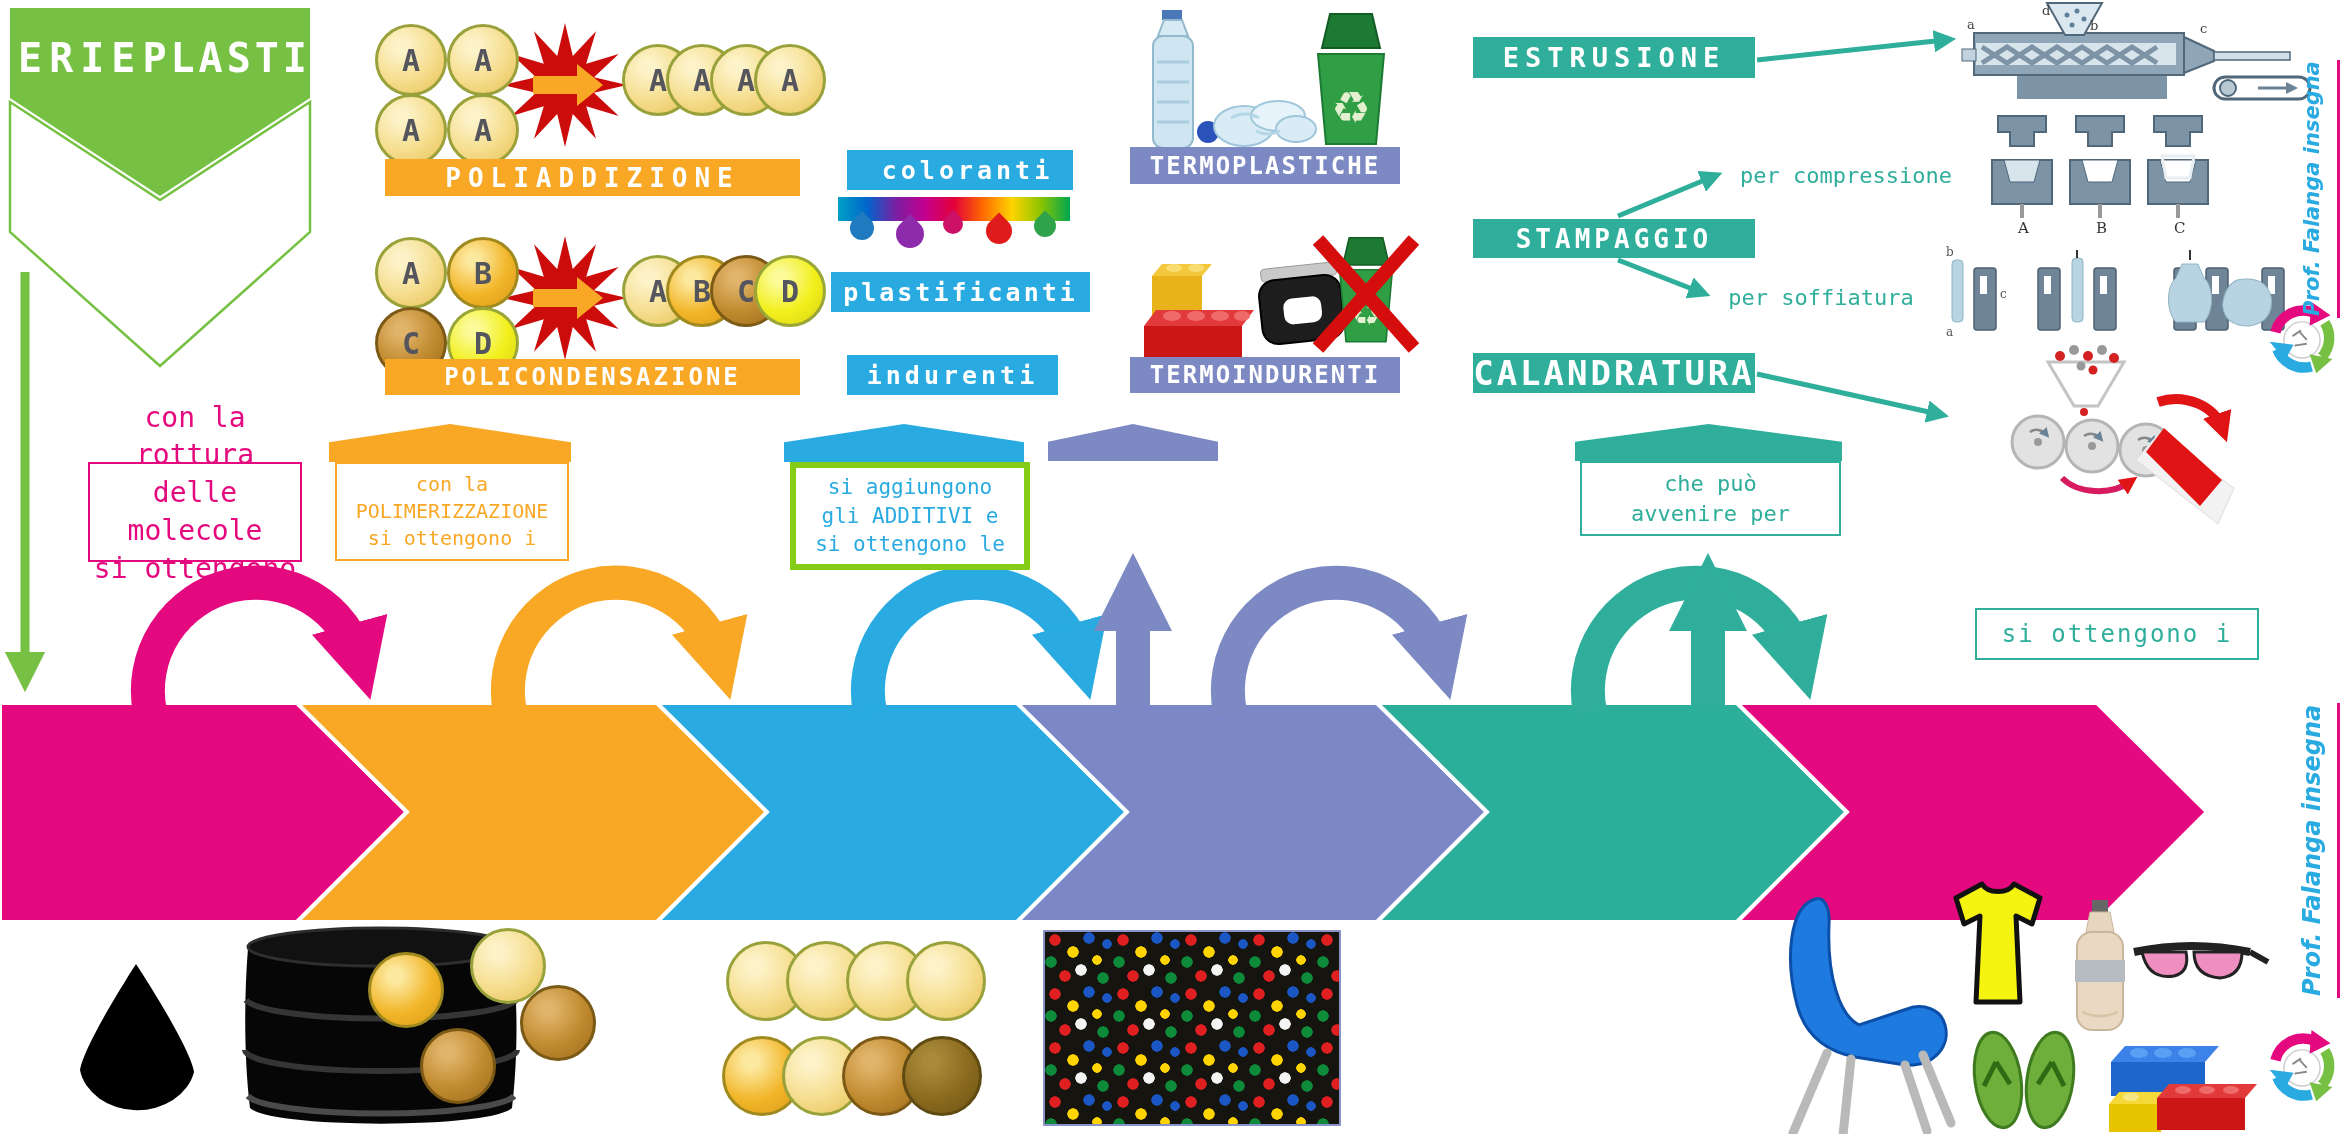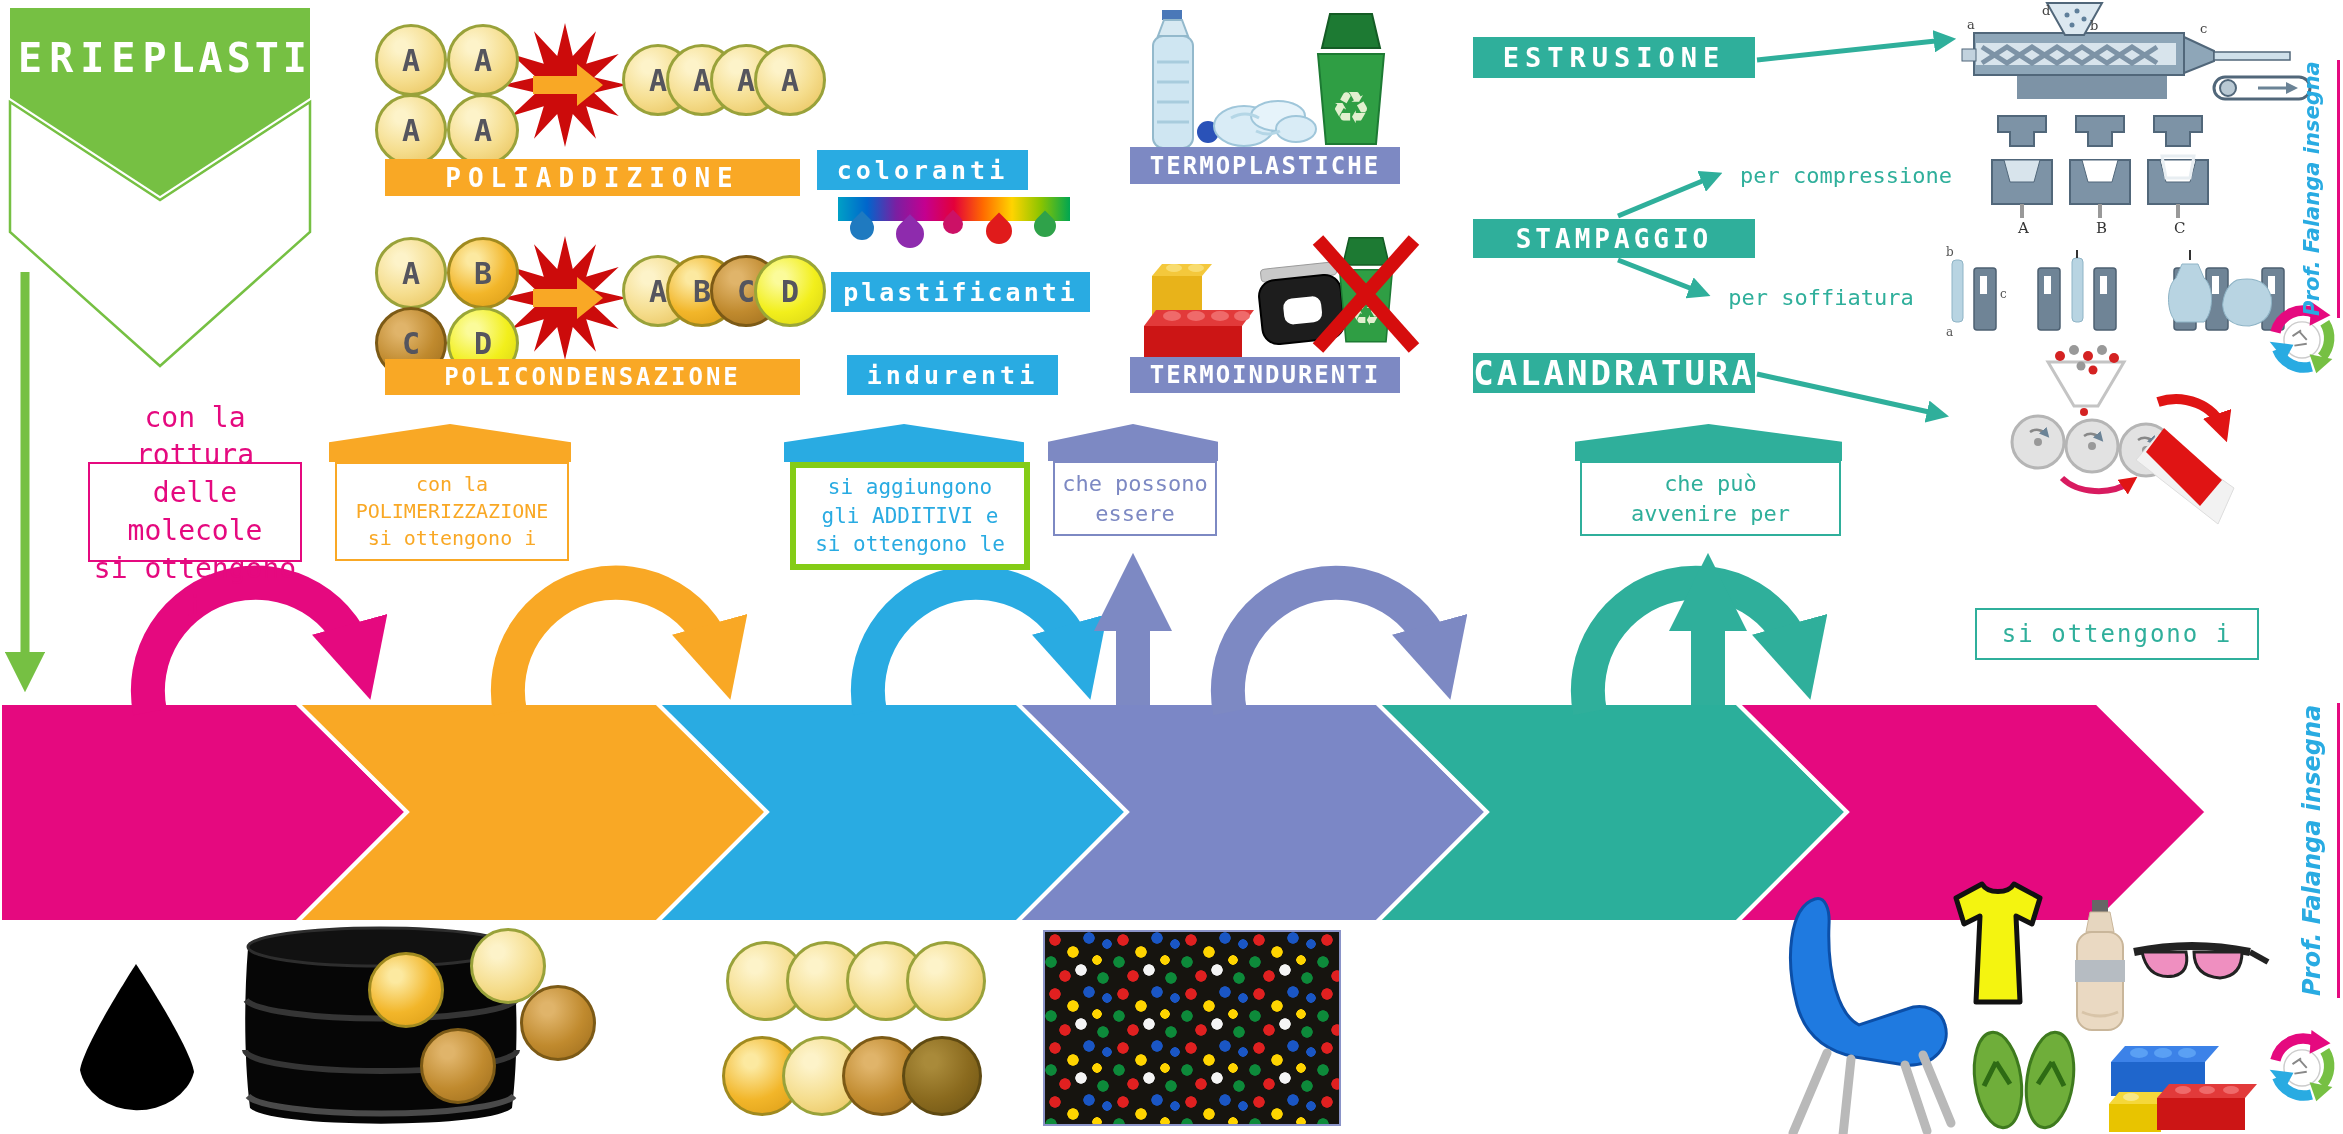--- a/index.html
+++ b/index.html
@@ -352,21 +352,21 @@
   <div class="circle c-a" style="left:375px;top:237px;width:66px;height:66px;z-index:2;">A</div>
   <div class="circle c-b" style="left:447px;top:237px;width:66px;height:66px;z-index:2;">B</div>
   <div class="circle c-c" style="left:375px;top:307px;width:66px;height:66px;z-index:2;">C</div>
   <div class="circle c-d" style="left:447px;top:307px;width:66px;height:66px;z-index:2;">D</div>
   <div class="circle c-a" style="left:622px;top:255px;width:66px;height:66px;z-index:2;">A</div>
   <div class="circle c-b" style="left:666px;top:255px;width:66px;height:66px;z-index:2;">B</div>
   <div class="circle c-c" style="left:710px;top:255px;width:66px;height:66px;z-index:2;">C</div>
   <div class="circle c-d" style="left:754px;top:255px;width:66px;height:66px;z-index:2;">D</div>
   <div class="banner orange" style="left:385px;top:359px;width:415px;height:36px;z-index:2;font-size:24px;letter-spacing:3px;">POLICONDENSAZIONE</div>
 
-  <div class="banner blue" style="left:817px;top:150px;width:211px;height:40px;z-index:2;font-size:25px;letter-spacing:4px;">coloranti</div>
+  <div class="banner blue" style="left:847px;top:150px;width:211px;height:40px;z-index:2;font-size:25px;letter-spacing:4px;padding-left:15px;">coloranti</div>
   <div class="rainbow" style="left:838px;top:197px;width:232px;height:24px;z-index:2;"></div>
   <div class="drop" style="left:850px;top:216px;width:24px;height:24px;background:#1f7ac0;z-index:2;"></div>
   <div class="drop" style="left:896px;top:220px;width:28px;height:28px;background:#8e2bad;z-index:2;"></div>
   <div class="drop" style="left:943px;top:214px;width:20px;height:20px;background:#cc1166;z-index:2;"></div>
   <div class="drop" style="left:986px;top:218px;width:26px;height:26px;background:#e01b1b;z-index:2;"></div>
   <div class="drop" style="left:1034px;top:215px;width:22px;height:22px;background:#2fa24a;z-index:2;"></div>
   <div class="banner blue" style="left:823px;top:272px;width:259px;height:40px;z-index:2;font-size:25px;letter-spacing:3px;margin-left:8px;">plastificanti</div>
   <div class="banner blue" style="left:847px;top:355px;width:211px;height:40px;z-index:2;font-size:25px;letter-spacing:4px;">indurenti</div>
 
   <div class="banner purple" style="left:1130px;top:147px;width:270px;height:37px;z-index:2;font-size:24px;letter-spacing:2px;">TERMOPLASTICHE</div>
@@ -383,22 +383,20 @@
 si ottengono i</div>
   <div class="roof" style="left:329px;top:424px;width:242px;height:38px;background:#F9A825;z-index:2;"></div>
   <div class="callout" style="left:335px;top:462px;width:230px;height:95px;z-index:2;border:2px solid #F9A825;color:#F9A825;font-size:20px;">con la
 POLIMERIZZAZIONE
 si ottengono i</div>
   <div class="roof" style="left:784px;top:424px;width:240px;height:38px;background:#29ABE2;z-index:2;"></div>
   <div class="callout" style="left:790px;top:462px;width:228px;height:96px;z-index:2;border:6px solid #84cc16;color:#29ABE2;font-size:21px;">si aggiungono
 gli ADDITIVI e
 si ottengono le</div>
   <div class="roof" style="left:1048px;top:424px;width:170px;height:37px;background:#7D89C3;z-index:2;"></div>
-  <div class="callout" style="left:1053px;top:461px;width:160px;height:71px;z-index:2;border:2px solid #7D89C3;color:#7D89C3;font-size:22px;">che possono
-essere</div>
   <div class="roof" style="left:1575px;top:424px;width:267px;height:37px;background:#2FAF9B;z-index:2;"></div>
   <div class="callout" style="left:1580px;top:461px;width:257px;height:71px;z-index:2;border:2px solid #2FAF9B;color:#2FAF9B;font-size:22px;">che può
 avvenire per</div>
   <div class="callout" style="left:1975px;top:608px;width:280px;height:48px;z-index:2;border:2px solid #2FAF9B;color:#2FAF9B;font-size:24px;letter-spacing:2px;">si ottengono i</div>
 
   <div class="flow-label" style="left:0px;top:735px;width:310px;height:164px;font-size:33px;line-height:1.75;letter-spacing:4px;">petrolio
 gas naturale
 carbone</div>
   <div class="flow-label" style="left:367px;top:786px;width:330px;height:52px;font-size:40px;">MONOMERI</div>
   <div class="flow-label" style="left:727px;top:786px;width:330px;height:52px;font-size:40px;">POLIMERI</div>

